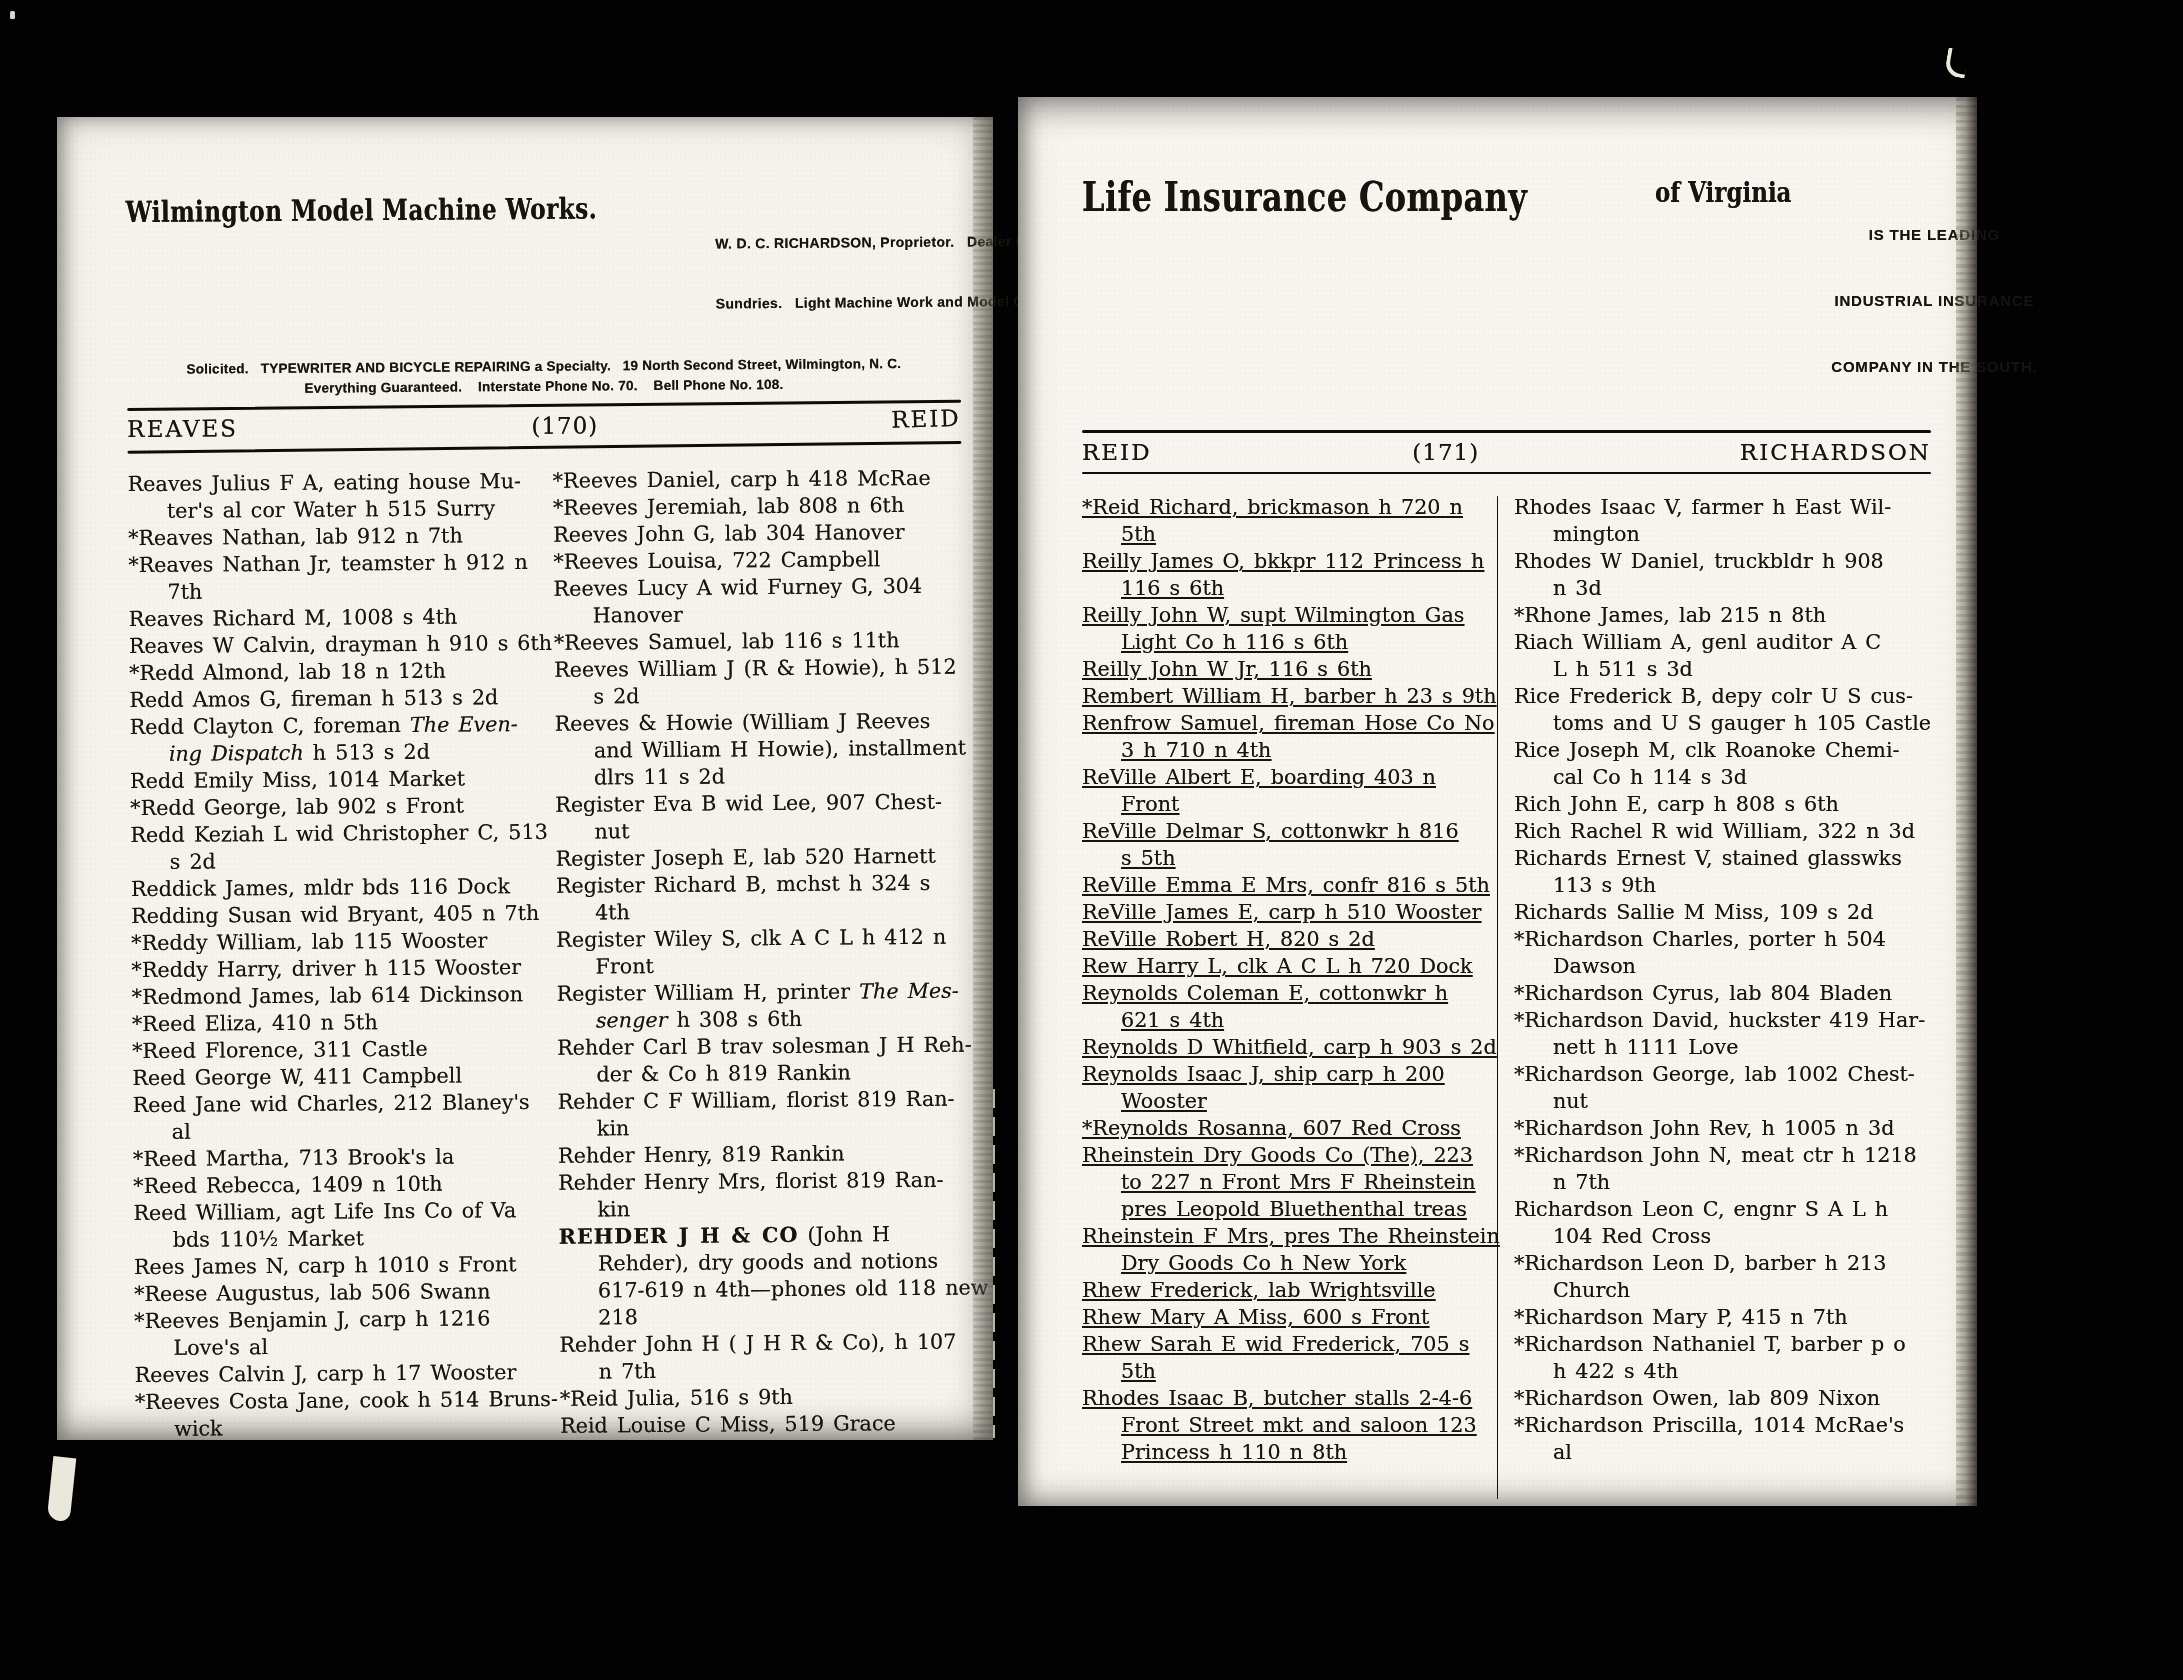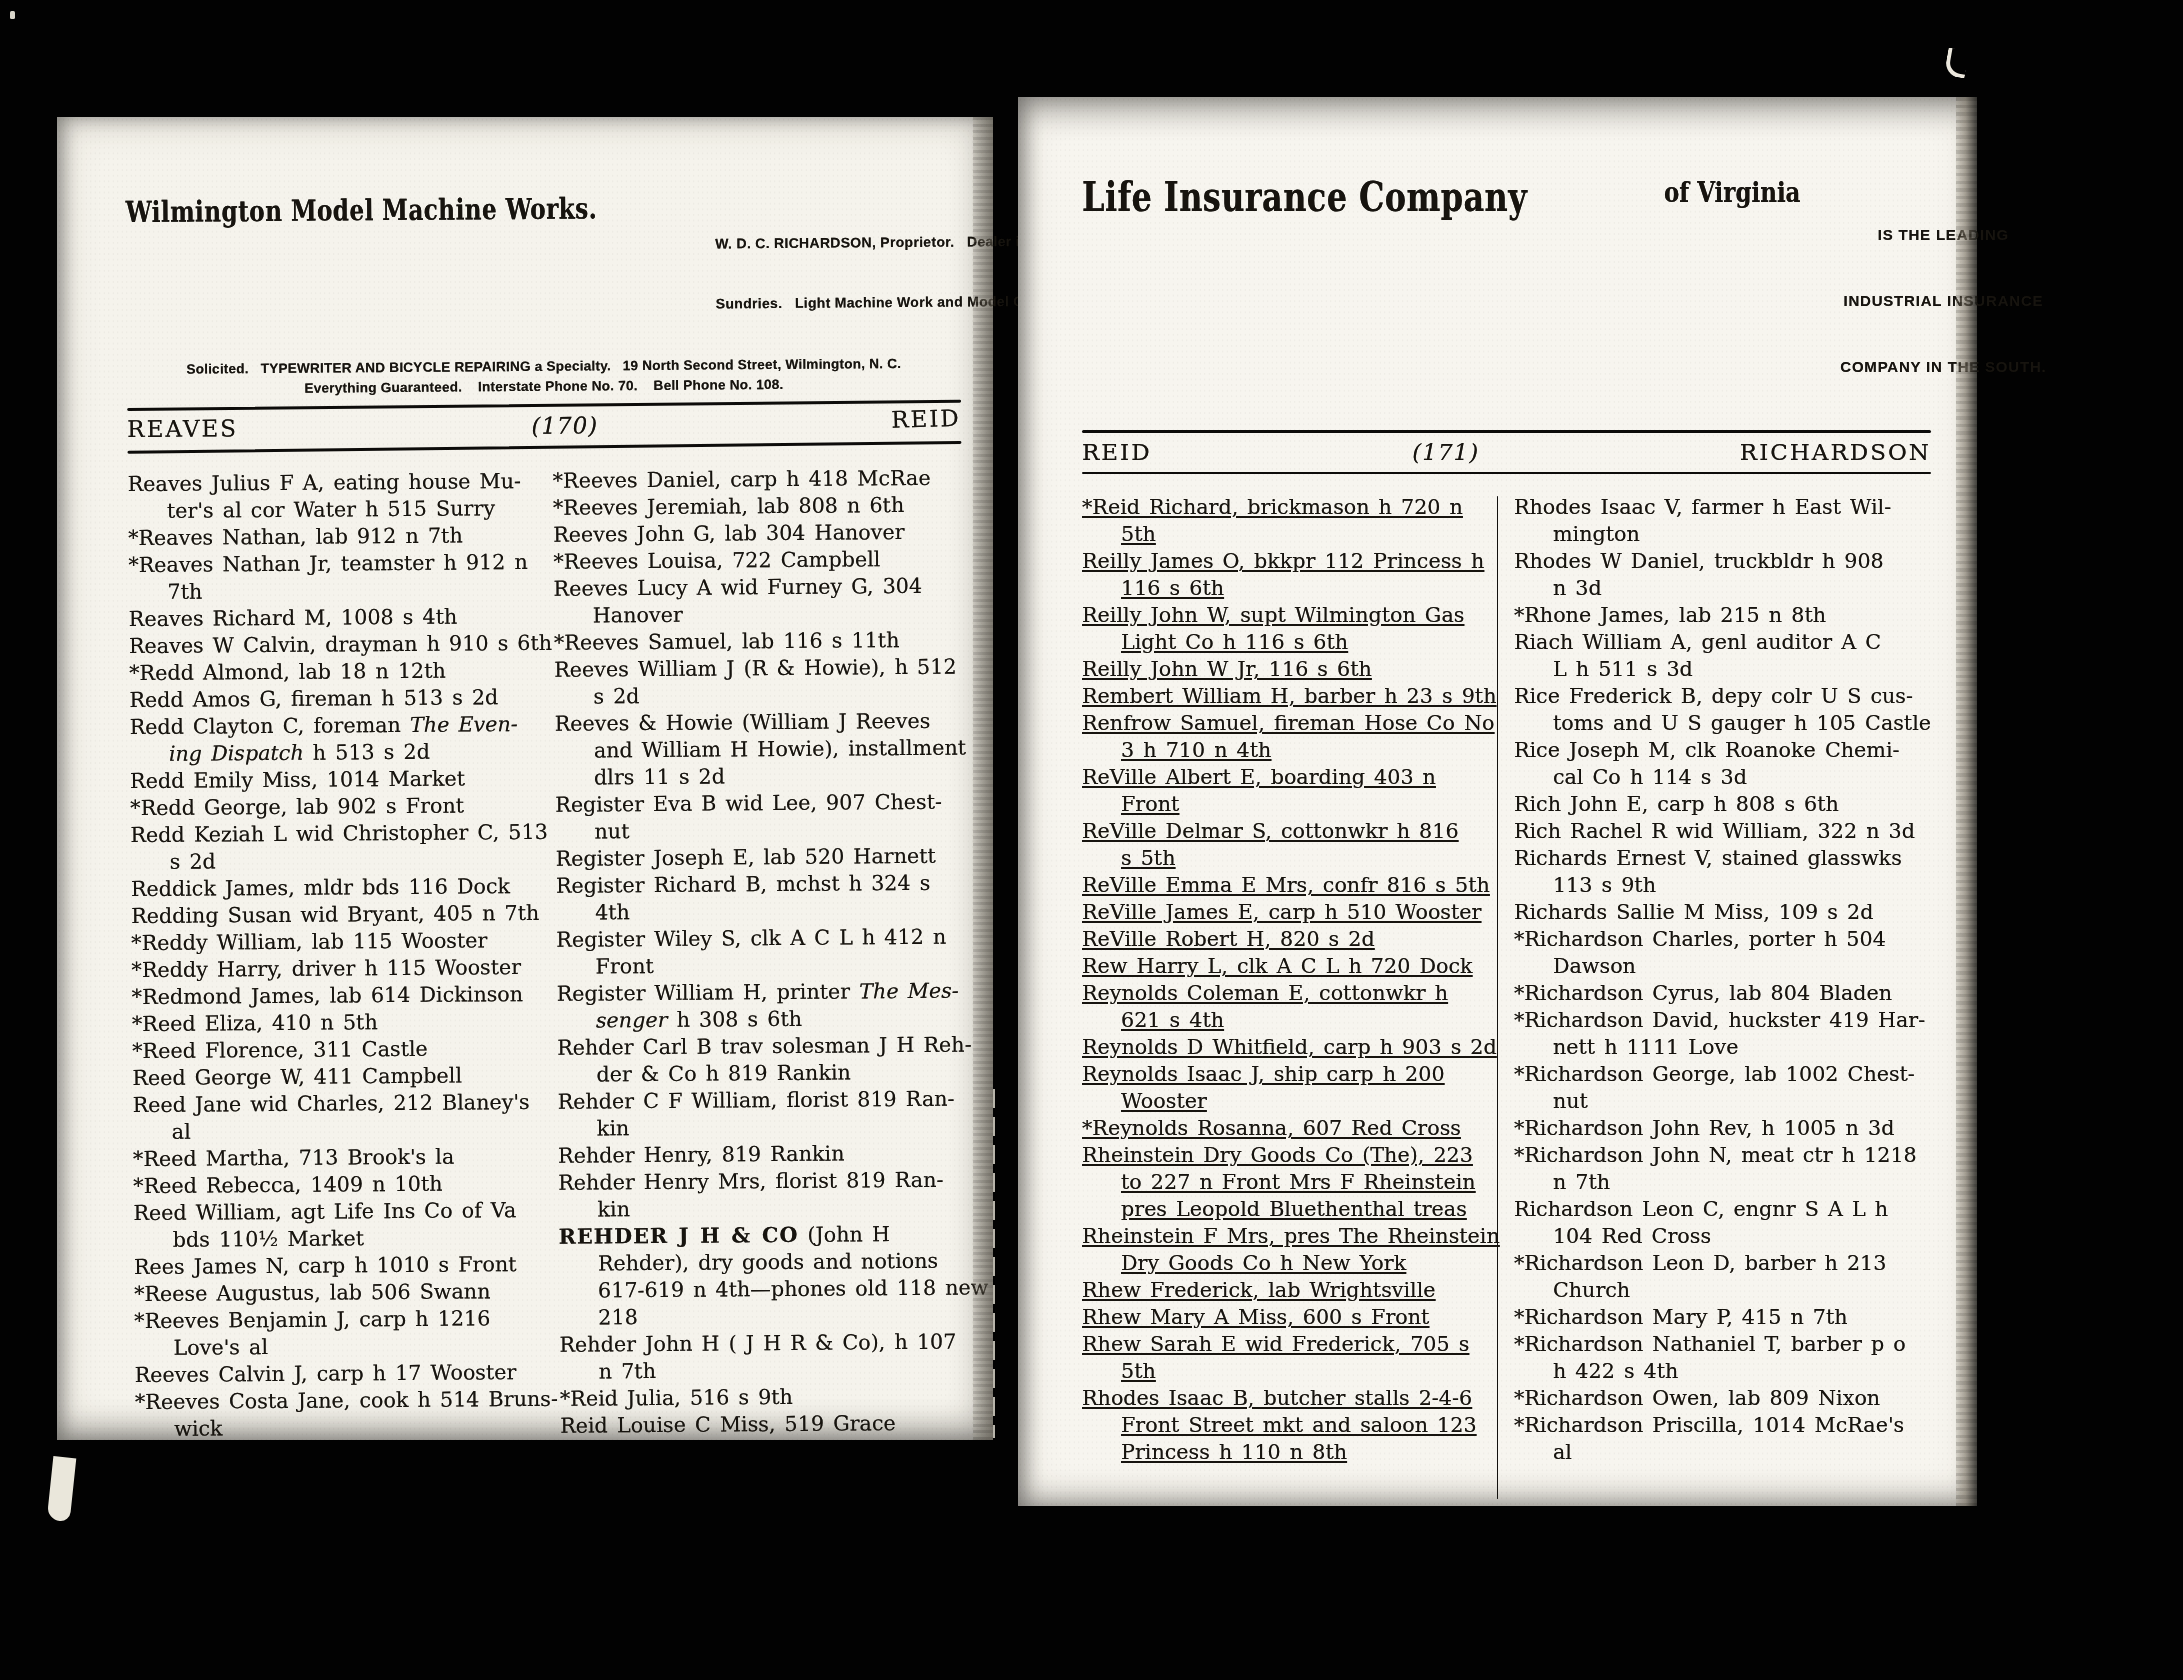--- a/index.html
+++ b/index.html
@@ -36,41 +36,41 @@
   
   .masthead{padding-top:76px;}
   .page.right .masthead{}
   .mast-row{display:flex;align-items:flex-start;}
   .mast-title{flex:0 0 388px;white-space:nowrap;}
   .mast-title > span{display:inline-block;transform:scaleX(.8);transform-origin:left top;
         font-weight:bold;font-size:29px;line-height:32px;letter-spacing:0.5px;
         text-shadow:0 0 0.5px rgba(10,8,4,.8);}
   .page.right .mast-title{flex:0 0 404px;}
   .page.right .mast-title > span{font-size:41px;line-height:48px;transform:scaleX(.78);}
-  .mast-suffix{white-space:nowrap;margin:5px 10px 0 11px;}
+  .mast-suffix{white-space:nowrap;margin:5px 10px 0 2px;}
   .mast-suffix > span{display:inline-block;transform:scaleX(.82);transform-origin:left top;
         font-weight:bold;font-size:28px;line-height:30px;text-shadow:0 0 0.5px rgba(10,8,4,.8);}
   .mast-right{font-family:"Liberation Sans",sans-serif;font-weight:bold;
         font-size:14px;line-height:19.7px;padding-top:4px;white-space:pre;letter-spacing:0.3px;
         text-shadow:0 0 0.5px rgba(10,8,4,.65);}
   .page.right .mast-right{font-size:15px;line-height:22px;text-align:center;flex:1;padding-top:7px;
         letter-spacing:0.8px;}
   .mast-line{font-family:"Liberation Sans",sans-serif;font-weight:bold;font-size:13.6px;
         line-height:17.7px;margin-top:3px;text-align:center;white-space:pre;letter-spacing:0.2px;
         text-shadow:0 0 0.5px rgba(10,8,4,.65);}
 
   
   .rule{height:2.5px;background:#0d0c0a;margin-top:8px;border-radius:1.5px;}
   .page.left .rule.r1{transform:rotate(-0.12deg);}
   .page.left .rule.r2{transform:rotate(-0.22deg);margin-top:5px;}
   .page.right .rule.r2{margin-top:5px;}
   .runhead{display:flex;justify-content:space-between;align-items:baseline;
         margin-top:5px;font-size:23px;line-height:29px;letter-spacing:2px;
         text-shadow:0 0 0.5px rgba(10,8,4,.7);}
-  .rh-center{letter-spacing:1px;font-style:italic;}
+  .rh-center{letter-spacing:1px;}
   .page.left .rh-right{transform:rotate(-1.2deg) translateY(-4px);}
 
   
   .cols{display:flex;margin-top:20px;align-items:flex-start;}
   .col{flex:0 0 auto;}
   .col.c1{width:404px;}
   .page.right .col.c1{width:410px;text-decoration:underline;}
   .col.c2{flex:1 1 auto;padding-left:11px;}
   .vdivider{width:2px;background:#13110e;margin:2px 5px 0 5px;height:990px;border-radius:1px;}
   .page.right .vdivider{height:1003px;}

